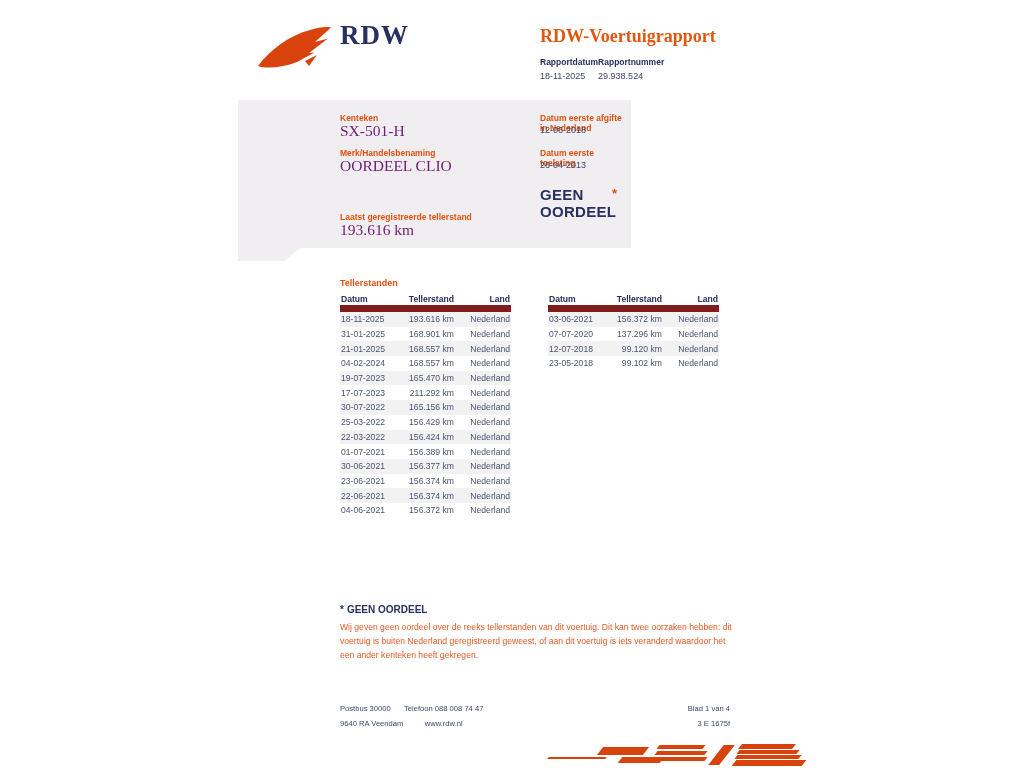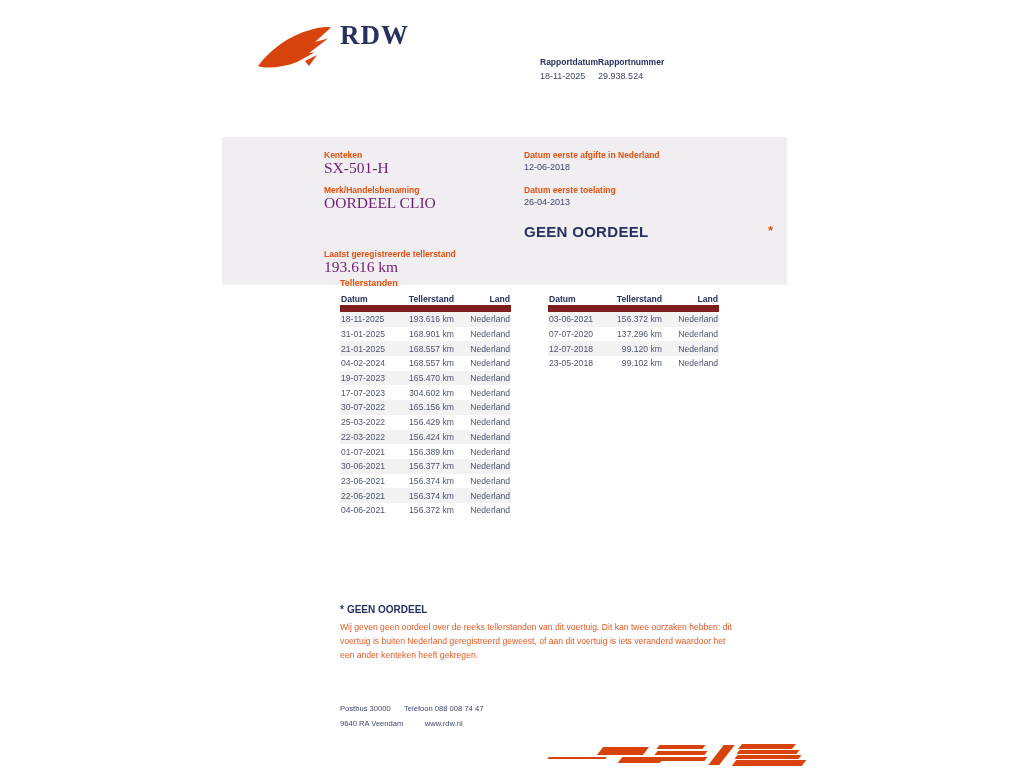--- a/index.html
+++ b/index.html
@@ -10,21 +10,21 @@
   .logo-wrap{position:absolute;left:256px;top:22px;width:80px;height:50px;}
   .wordmark{position:absolute;left:340px;top:20px;font-family:"Liberation Serif", serif;
             font-size:27px;font-weight:600;letter-spacing:1px;color:#27305f;}
   .doc-title{position:absolute;left:540px;top:26px;font-family:"Liberation Serif", serif;
              font-size:18px;font-weight:700;color:#e2560e;}
   .report-meta{position:absolute;left:540px;top:57px;display:flex;}
   .meta-label{font-size:8.5px;font-weight:700;color:#27305f;}
   .meta-value{font-size:9px;color:#3c466b;margin-top:4px;}
 
   
-  .panel{position:absolute;left:222px;top:100px;width:565px;height:148px;background:#f0eef0;margin-top:37px;}
+  .panel{position:absolute;left:238px;top:100px;width:393px;height:148px;background:#f0eef0;}
   .panel-tail{position:absolute;left:238px;top:248px;width:62px;height:13px;background:#f0eef0;
               clip-path:polygon(0 0,100% 0,74% 100%,0 100%);}
   .p-label{font-size:8.5px;font-weight:700;color:#e2500f;position:absolute;}
   .p-serif{font-family:"Liberation Serif", serif;font-size:15.5px;color:#701a75;position:absolute;}
   .p-sans{font-size:9px;color:#3c466b;position:absolute;}
   .verdict{position:absolute;font-size:15px;font-weight:700;color:#27305f;letter-spacing:.3px;}
   .verdict-star{position:absolute;right:14px;top:86px;color:#e2500f;font-size:13px;font-weight:700;}
 
   
   .section-title{position:absolute;left:340px;top:278px;font-size:9px;font-weight:700;color:#e2500f;}
@@ -62,20 +62,21 @@
 <div class="page">
 
   <div class="logo-wrap">
     <svg width="80" height="50" viewBox="0 0 80 50">
       <path d="M2 44 C14 28 32 14 54 8 C62 5.5 70 4.5 75 5.5 L59 20 L72 16.5 L53 31 L58.5 30.5 L41 40 C27 45.5 11 47 2 44 Z" fill="#d8430d"></path>
       <path d="M49 39 L61 33 L53 44 Z" fill="#d8430d"></path>
     </svg>
   </div>
   <div class="wordmark">RDW</div>
 
+  <div class="doc-title">RDW-Voertuigrapport</div>
 
   <div class="report-meta">
     <div>
       <div class="meta-label">Rapportdatum</div>
       <div class="meta-value">18-11-2025</div>
     </div>
     <div>
       <div class="meta-label">Rapportnummer</div>
       <div class="meta-value">29.938.524</div>
     </div>
@@ -137,21 +138,21 @@
         </div>
 
         <div class="trow">
           <span class="c-datum">19-07-2023</span>
           <span class="c-km">165.470 km</span>
           <span class="c-land">Nederland</span>
         </div>
 
         <div class="trow">
           <span class="c-datum">17-07-2023</span>
-          <span class="c-km">304.602 km</span>
+          <span class="c-km">211.292 km</span>
           <span class="c-land">Nederland</span>
         </div>
 
         <div class="trow">
           <span class="c-datum">30-07-2022</span>
           <span class="c-km">165.156 km</span>
           <span class="c-land">Nederland</span>
         </div>
 
         <div class="trow">
@@ -237,20 +238,24 @@
   </div>
   <div class="footnote-body">Wij geven geen oordeel over de reeks tellerstanden van dit voertuig. Dit kan twee oorzaken hebben: dit voertuig is buiten Nederland geregistreerd geweest, of aan dit voertuig is iets veranderd waardoor het een ander kenteken heeft gekregen.</div>
 
   <div class="footer-col f-addr">
     <div>Postbus 30000</div>
     <div>9640 RA Veendam</div>
   </div>
   <div class="footer-col f-contact">
     <div>Telefoon 088 008 74 47</div>
     <div><a href="#" class="f-link">www.rdw.nl</a></div>
+  </div>
+  <div class="footer-col f-page">
+    <div>Blad 1 van 4</div>
+    <div>3 E 1675f</div>
   </div>
 
   <div class="wing-graphic">
     <div class="stripe" style="left:8px;top:16px;width:58px;height:2px;"></div>
     <div class="stripe" style="left:60px;top:6px;width:46px;height:8px;"></div>
     <div class="stripe" style="left:80px;top:16px;width:42px;height:6px;"></div>
     <div class="stripe" style="left:118px;top:4px;width:46px;height:4px;"></div>
     <div class="stripe" style="left:116px;top:10px;width:50px;height:4px;"></div>
     <div class="stripe" style="left:114px;top:16px;width:52px;height:4px;"></div>
     <div class="stripe" style="left:176px;top:4px;width:11px;height:20px;"></div>

